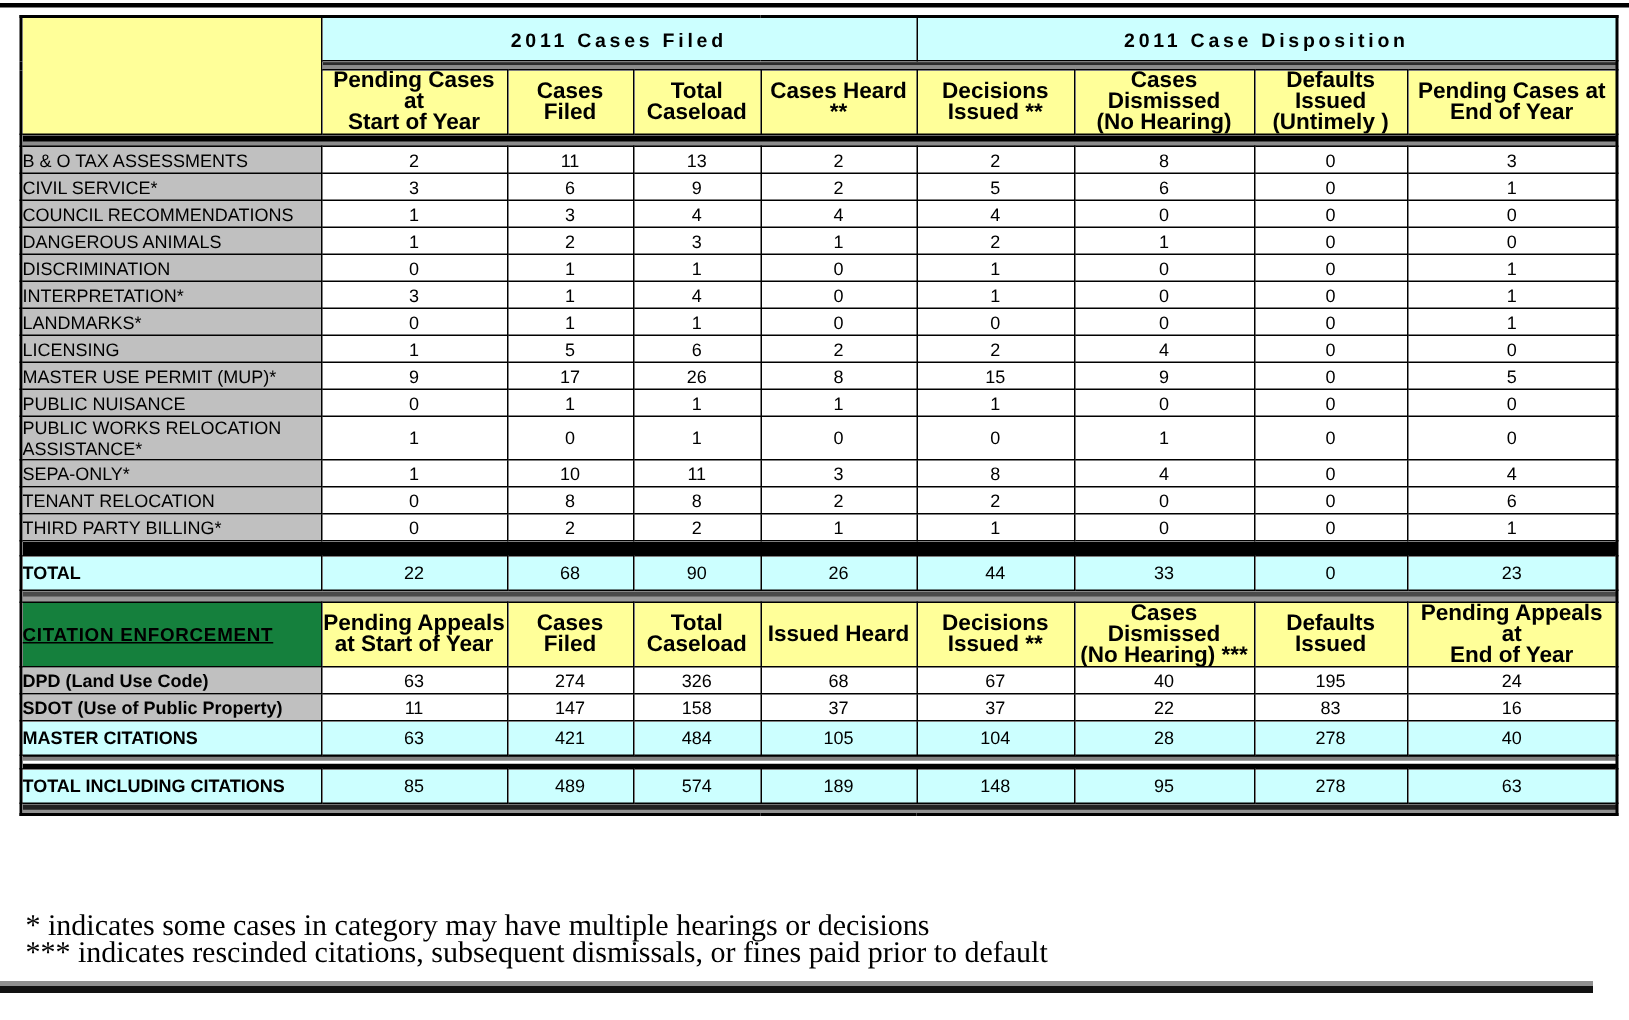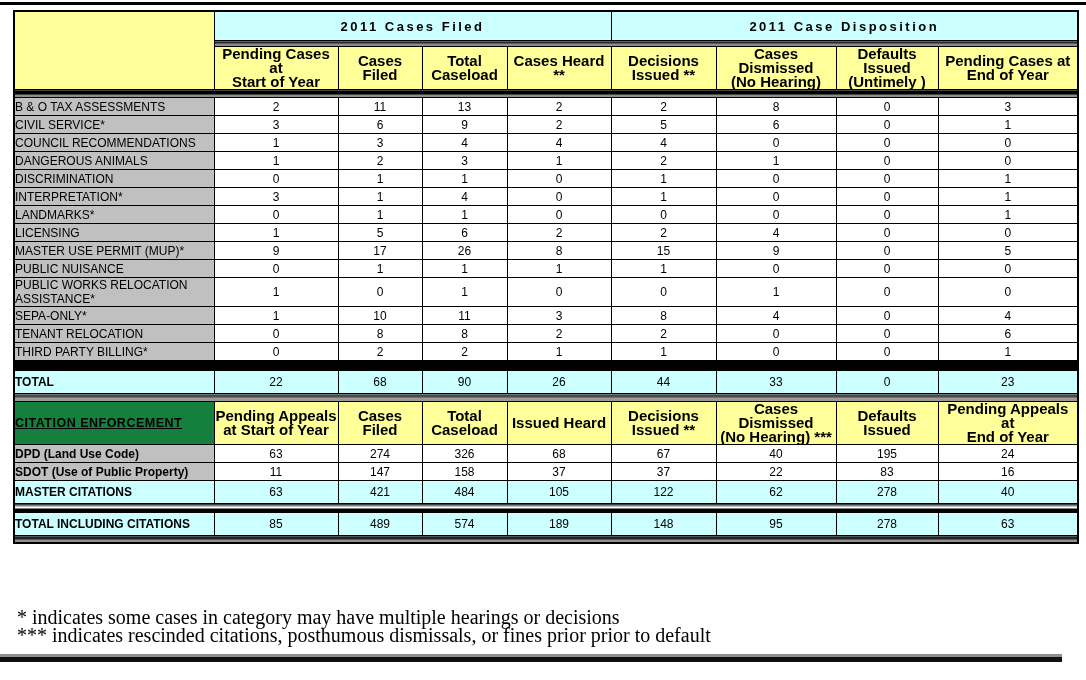--- a/index.html
+++ b/index.html
@@ -339,22 +339,22 @@
           </tr>
         </tbody>
 
       <tbody>
           <tr id="citation-total" class="total-row">
             <td class="total-label">MASTER CITATIONS</td>
             <td class="value-cell total-value">63</td>
             <td class="value-cell total-value">421</td>
             <td class="value-cell total-value">484</td>
             <td class="value-cell total-value">105</td>
-            <td class="value-cell total-value">122</td>
-            <td class="value-cell total-value">62</td>
+            <td class="value-cell total-value">104</td>
+            <td class="value-cell total-value">28</td>
             <td class="value-cell total-value">278</td>
             <td class="value-cell total-value">40</td>
           </tr>
 
       <tr class="sep-row">
         <td colspan="9" class="sep-split-bar"></td>
       </tr>
 
       <tr id="grand-total" class="total-row">
             <td class="total-label">TOTAL INCLUDING CITATIONS</td>
@@ -370,17 +370,17 @@
 
       <tr class="sep-row">
         <td colspan="9" class="sep-bottom-bar"></td>
       </tr>
     </tbody>
       </table>
   </div>
 
   <div class="footnotes" id="footnotes">
       <div>* indicates some cases in category may have multiple hearings or decisions</div>
-      <div>*** indicates rescinded citations, posthumous dismissals, or fines prior prior to default</div>
+      <div>*** indicates rescinded citations, subsequent dismissals, or fines paid prior to default</div>
     </div>
 
   <div class="bottom-bar"></div>
 </div>
 
 </body></html>

